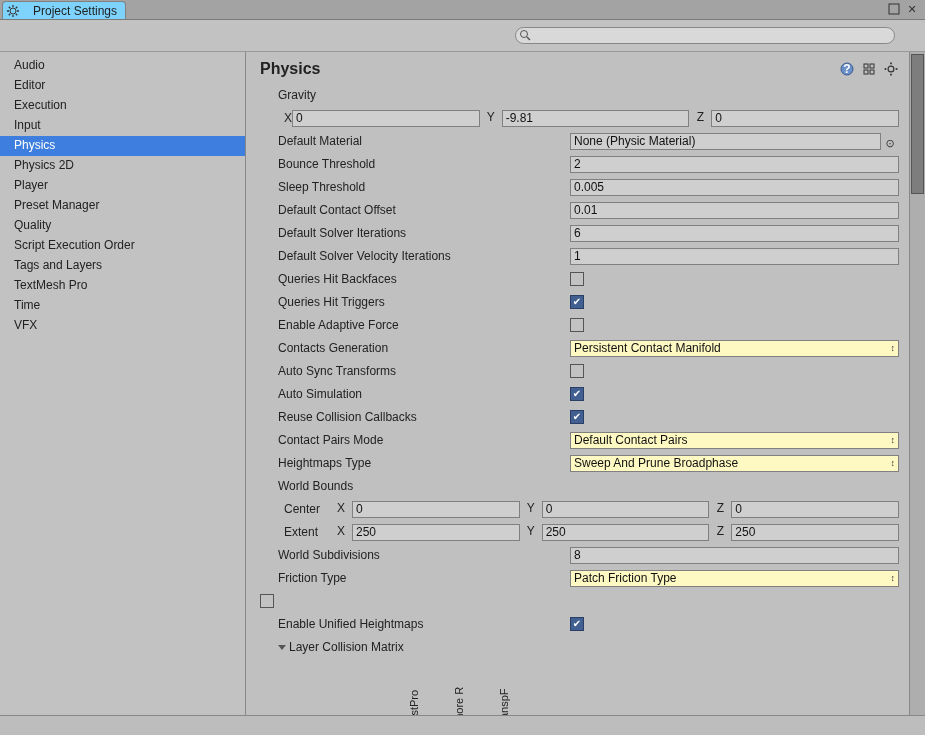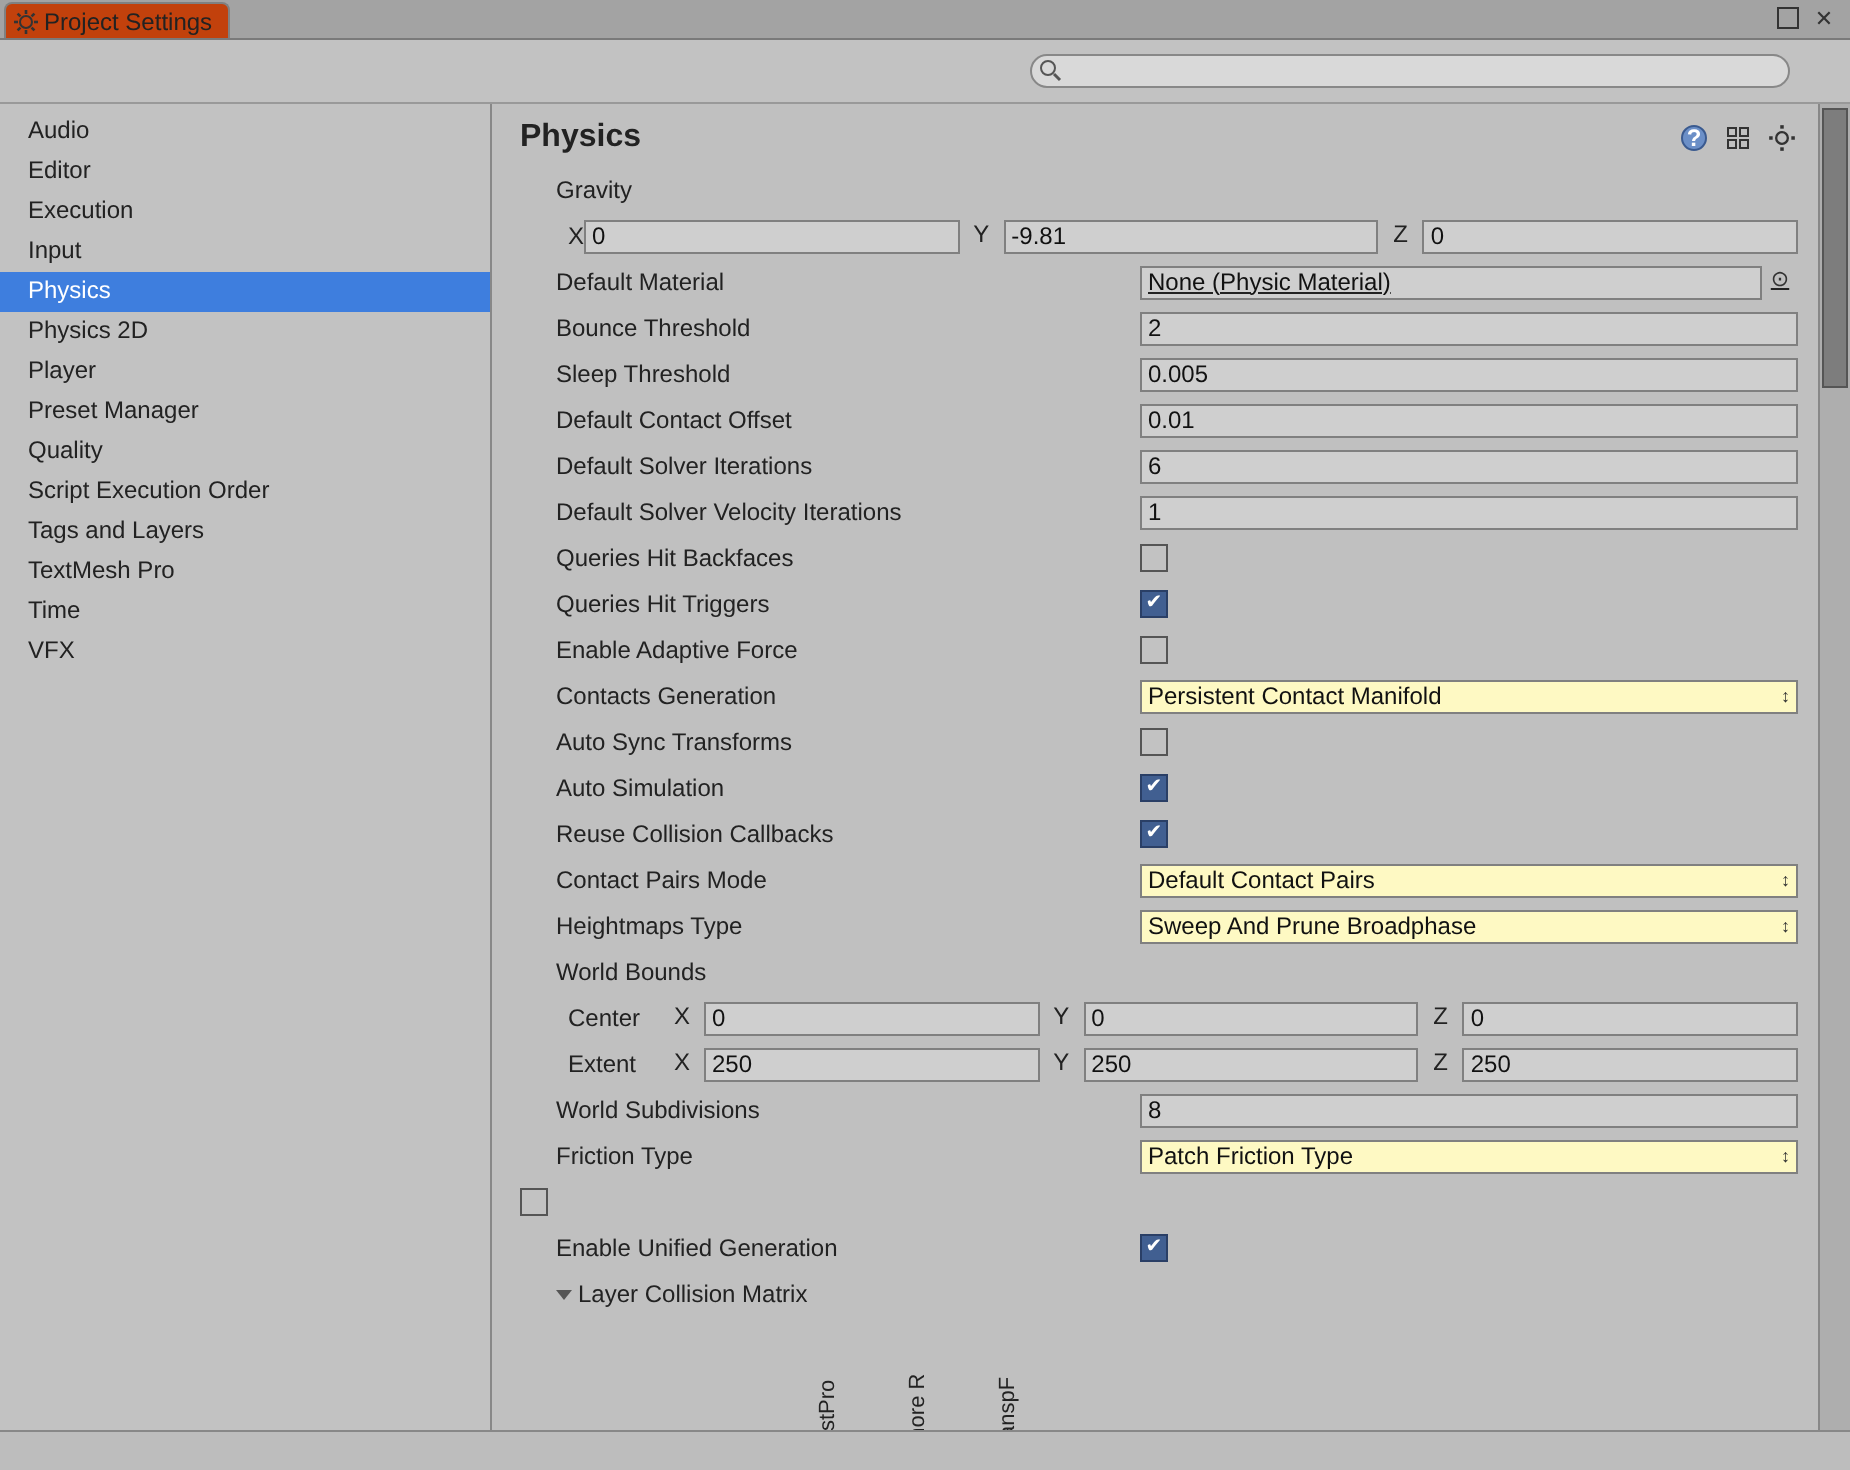--- a/index.html
+++ b/index.html
@@ -1,21 +1,21 @@
 <!DOCTYPE html>
 <html><head>
 <meta charset="utf-8">
 <style>
   * { box-sizing: border-box; margin: 0; padding: 0; font-family: "Lucida Grande", "Segoe UI", Arial, sans-serif; font-size: 12px; }
   body { background: #c8c8c8; width: 925px; height: 735px; overflow: hidden; color: #222; }
   .window { position: relative; width: 925px; height: 735px; background: #c0c0c0; }
   .titlebar-controls { position: absolute; top: 2px; right: 6px; display:flex; gap:4px; align-items:center; }
   .titlebar-controls span { width:14px; height:14px; display:flex; align-items:center; justify-content:center; font-size:11px; color:#333; }
   .tab-strip { height: 20px; background: #a3a3a3; border-bottom: 1px solid #7a7a7a; display:flex; align-items:flex-end; padding-left:2px; }
-  .tab { background: #c2410c; border: 1px solid #808080; border-bottom: none; height: 18px; padding: 1px 8px 0 4px; display:flex; align-items:center; gap:3px; border-top-left-radius:4px; border-top-right-radius:4px; }
+  .tab { background: #7dd3fc; border: 1px solid #808080; border-bottom: none; height: 18px; padding: 1px 8px 0 4px; display:flex; align-items:center; gap:14px; border-top-left-radius:4px; border-top-right-radius:4px; }
   .gear-icon svg { display:block; }
   .body { position:relative; height: calc(100% - 20px - 20px); display:flex; }
   .searchbar-row { height:32px; display:flex; align-items:center; justify-content:flex-end; padding-right:30px; background:#c2c2c2; border-bottom:1px solid #999; }
   .search { width:380px; height:17px; border:1px solid #888; border-radius:9px; background:#d9d9d9; padding-left:18px; position:relative; }
   .search svg { position:absolute; left:3px; top:1px; }
   .sidebar { width:246px; background:#c2c2c2; border-right:1px solid #888; padding-top:4px; }
   .sidebar-item { height:20px; padding:2px 0 0 14px; cursor:default; }
   .sidebar-item.selected { background:#3e7ede; color:#fff; }
   .content-wrap { flex:1; display:flex; }
   .content { flex:1; padding:8px 10px 0 14px; overflow:hidden; position:relative; }
@@ -28,21 +28,21 @@
   .row-control { flex:1; display:flex; align-items:center; }
   .row-indent .row-label { padding-left:18px; }
   .row-indent2 .row-label { padding-left:30px; }
   input.textfield, .dropdown, .objfield { height:17px; border:1px solid #808080; background:#cfcfcf; padding:0 3px; font-size:12px; color:#111; }
   input.textfield { width:100%; }
   .vec3 { display:flex; width:100%; gap:4px; }
   .vec3 label { width:14px; text-align:center; }
   .vec3 input { flex:1; }
   .dropdown { width:100%; display:flex; align-items:center; justify-content:space-between; position:relative; background:#fef9c3; padding-right:14px;}
   .dropdown::after { content:"\2195"; font-size:9px; position:absolute; right:3px; top:2px; color:#333; }
-  .objfield-wrap { display:flex; width:100%; align-items:flex-start;text-decoration:underline; }
+  .objfield-wrap { display:flex; width:100%; align-items:flex-end; }
   .objfield { flex:1; background:#cfcfcf; }
   .objsel { width:18px; text-align:center; color:#333; font-size:11px; }
   .chk { width:14px; height:14px; border:1px solid #555; background:#c2c2c2; display:inline-flex; align-items:center; justify-content:center; }
   .chk.checked { background:#415f91; border-color:#2a3f66; }
   .chk.checked::after { content:"✔"; color:#fff; font-size:10px; line-height:10px; }
   .foldout-tri { display:inline-block; width:0; height:0; margin-right:3px; border-left:4px solid transparent; border-right:4px solid transparent; border-top:5px solid #555; vertical-align:middle; }
   .scroll-gutter { width:16px; background:#aeaeae; border-left:1px solid #888; position:relative; }
   .scroll-thumb { position:absolute; left:1px; right:1px; top:2px; height:140px; background:#7d7d7d; border:1px solid #555; }
   .matrix-labels { position:relative; height:70px; margin-left:160px; }
   .matrix-labels span { position:absolute; bottom:0; transform-origin:left bottom; transform:rotate(-90deg); font-size:11px; white-space:nowrap; }
@@ -310,21 +310,21 @@
             </div>
           </div>
 
         <div class="row row-indent">
           <div class="row-control">
               <span class="chk" id="chk-eed"></span>
             </div>
           </div>
 
         <div class="row row-indent">
-            <div class="row-label">Enable Unified Generation</div>
+            <div class="row-label">Enable Unified Heightmaps</div>
           <div class="row-control">
               <span class="chk checked" id="chk-euh"></span>
             </div>
           </div>
 
         <div class="row row-indent">
           <div class="row-label"><span class="foldout-tri"></span><span>Layer Collision Matrix</span></div>
         </div>
 
         <div class="matrix-labels" id="matrix-labels">

